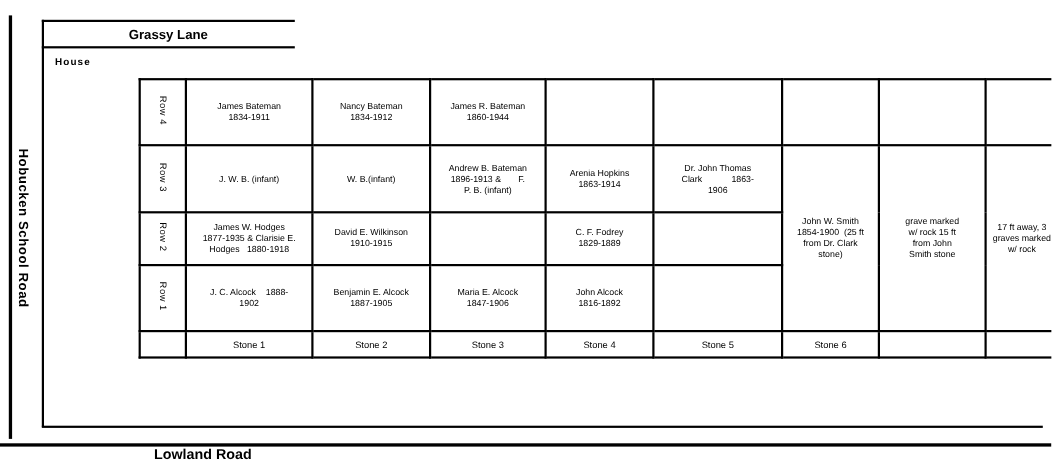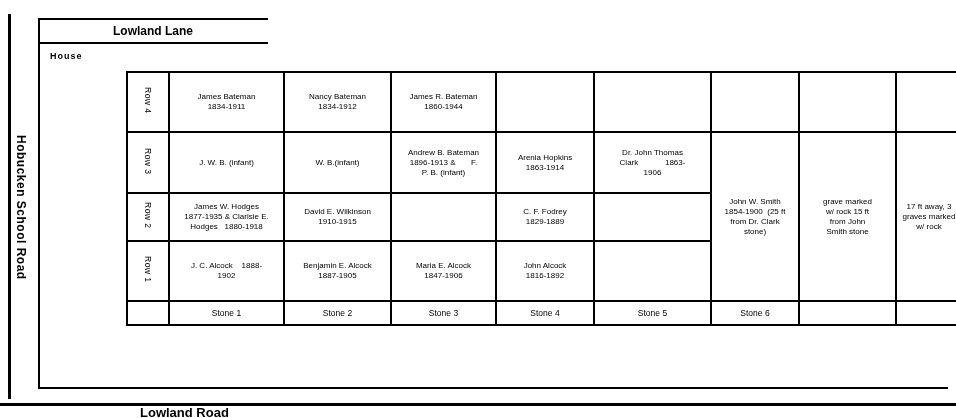--- a/index.html
+++ b/index.html
@@ -52,21 +52,21 @@
 
 <div class="stage">
 
   <div class="left-road-line"></div>
   <div class="left-road-label">Hobucken School Road</div>
 
   <div class="plot-left-border"></div>
   <div class="plot-bottom-border"></div>
 
   <div class="grassy-lane-box">
-    <span>Lowland Lane</span>
+    <span>Grassy Lane</span>
   </div>
   <div class="house-label">House</div>
 
   <table class="graves">
     <colgroup>
       <col style="width:42px">
         <col style="width:115px">
         <col style="width:107px">
       <col style="width:105px">
         <col style="width:98px">

